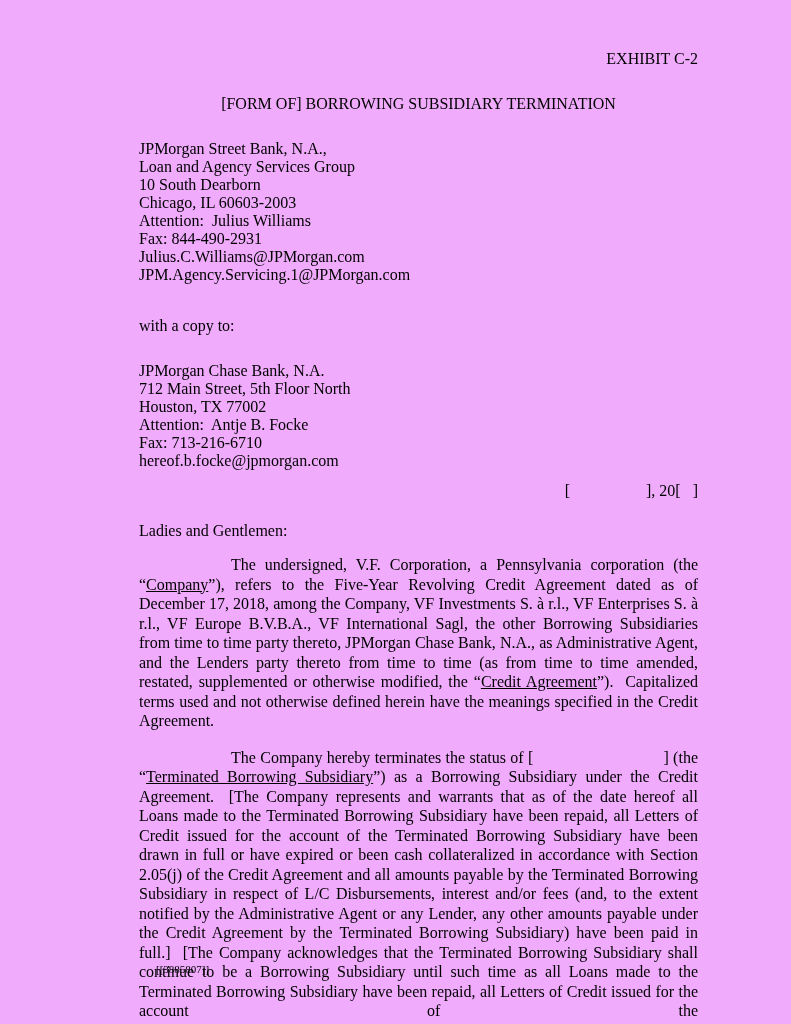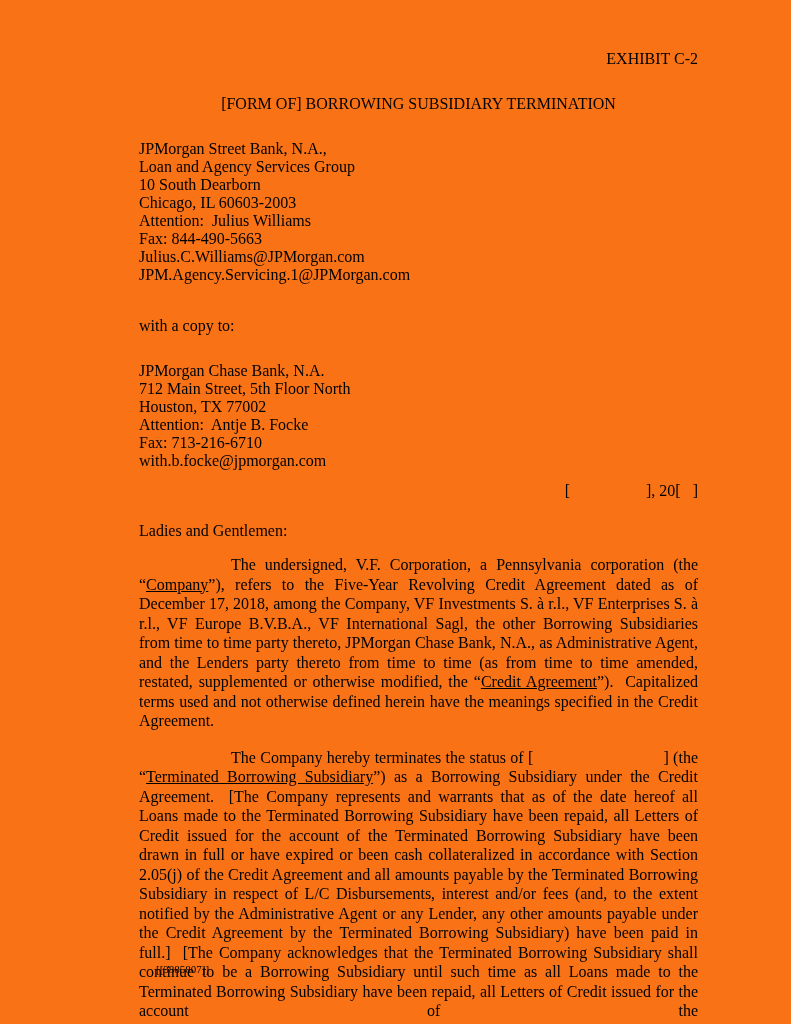--- a/index.html
+++ b/index.html
@@ -1,20 +1,20 @@
 <!DOCTYPE html>
 <html><head>
 <meta charset="utf-8">
 <style>
   html, body { margin: 0; padding: 0; background: #ffffff; }
   .page {
     position: relative;
     width: 791px;
     height: 1024px;
-    background: #f97316;
+    background: #f0abfc;
     color: #000000;
     font-family: "Liberation Serif", "DejaVu Serif", serif;
     font-size: 16px;
     box-sizing: border-box;
     padding: 50px 93px 0 139px;
     overflow: hidden;
   }
   .exhibit {
     text-align: right;
     line-height: 18px;
@@ -61,34 +61,34 @@
   <div class="exhibit">EXHIBIT C-2</div>
 
   <div class="doc-title">[FORM OF] BORROWING SUBSIDIARY TERMINATION</div>
 
   <div class="addr">
     <div class="addr-line">JPMorgan Street Bank, N.A.,</div>
     <div class="addr-line">Loan and Agency Services Group</div>
     <div class="addr-line">10 South Dearborn</div>
     <div class="addr-line">Chicago, IL 60603-2003</div>
     <div class="addr-line">Attention:&nbsp; Julius Williams</div>
-    <div class="addr-line">Fax: 844-490-5663</div>
+    <div class="addr-line">Fax: 844-490-2931</div>
     <div class="addr-line">Julius.C.Williams@JPMorgan.com</div>
     <div class="addr-line">JPM.Agency.Servicing.1@JPMorgan.com</div>
   </div>
 
   <div class="copy-note">with a copy to:</div>
 
   <div class="addr addr2">
     <div class="addr-line">JPMorgan Chase Bank, N.A.</div>
     <div class="addr-line">712 Main Street, 5th Floor North</div>
     <div class="addr-line">Houston, TX 77002</div>
     <div class="addr-line">Attention:&nbsp; Antje B. Focke</div>
     <div class="addr-line">Fax: 713-216-6710</div>
-    <div class="addr-line">with.b.focke@jpmorgan.com</div>
+    <div class="addr-line">hereof.b.focke@jpmorgan.com</div>
   </div>
 
   <div class="date-line">[&nbsp;&nbsp;&nbsp;&nbsp;&nbsp;&nbsp;&nbsp;&nbsp;&nbsp;&nbsp;&nbsp;&nbsp;&nbsp;&nbsp;&nbsp;&nbsp;&nbsp;&nbsp;&nbsp;], 20[&nbsp;&nbsp;&nbsp;]</div>
 
   <div class="salutation">Ladies and Gentlemen:</div>
 
   <p class="body-para"><span>The undersigned, V.F. Corporation, a Pennsylvania corporation (the “</span><span class="u">Company</span><span>”), refers to the Five-Year Revolving Credit Agreement dated as of December 17, 2018, among the Company, VF Investments S. à r.l., VF Enterprises S. à r.l., VF Europe B.V.B.A., VF International Sagl, the other Borrowing Subsidiaries from time to time party thereto, JPMorgan Chase Bank, N.A., as Administrative Agent, and the Lenders party thereto from time to time (as from time to time amended, restated, supplemented or otherwise modified, the “</span><span class="u">Credit Agreement</span><span>”).&nbsp; Capitalized terms used and not otherwise defined herein have the meanings specified in the Credit Agreement.</span></p>
 
   <p class="body-para para2 last-justify"><span>The Company hereby terminates the status of [&nbsp;&nbsp;&nbsp;&nbsp;&nbsp;&nbsp;&nbsp;&nbsp;&nbsp;&nbsp;&nbsp;&nbsp;&nbsp;&nbsp;&nbsp;&nbsp;&nbsp;&nbsp;&nbsp;&nbsp;&nbsp;&nbsp;&nbsp;&nbsp;&nbsp;&nbsp;&nbsp;&nbsp;&nbsp;&nbsp;] (the “</span><span class="u">Terminated Borrowing Subsidiary</span><span>”) as a Borrowing Subsidiary under the Credit Agreement.&nbsp; [The Company represents and warrants that as of the date hereof all Loans made to the Terminated Borrowing Subsidiary have been repaid, all Letters of Credit issued for the account of the Terminated Borrowing Subsidiary have been drawn in full or have expired or been cash collateralized in accordance with Section 2.05(j) of the Credit Agreement and all amounts payable by the Terminated Borrowing Subsidiary in respect of L/C Disbursements, interest and/or fees (and, to the extent notified by the Administrative Agent or any Lender, any other amounts payable under the Credit Agreement by the Terminated Borrowing Subsidiary) have been paid in full.]&nbsp; [The Company acknowledges that the Terminated Borrowing Subsidiary shall continue to be a Borrowing Subsidiary until such time as all Loans made to the Terminated Borrowing Subsidiary have been repaid, all Letters of Credit issued for the account of the</span></p>
 

